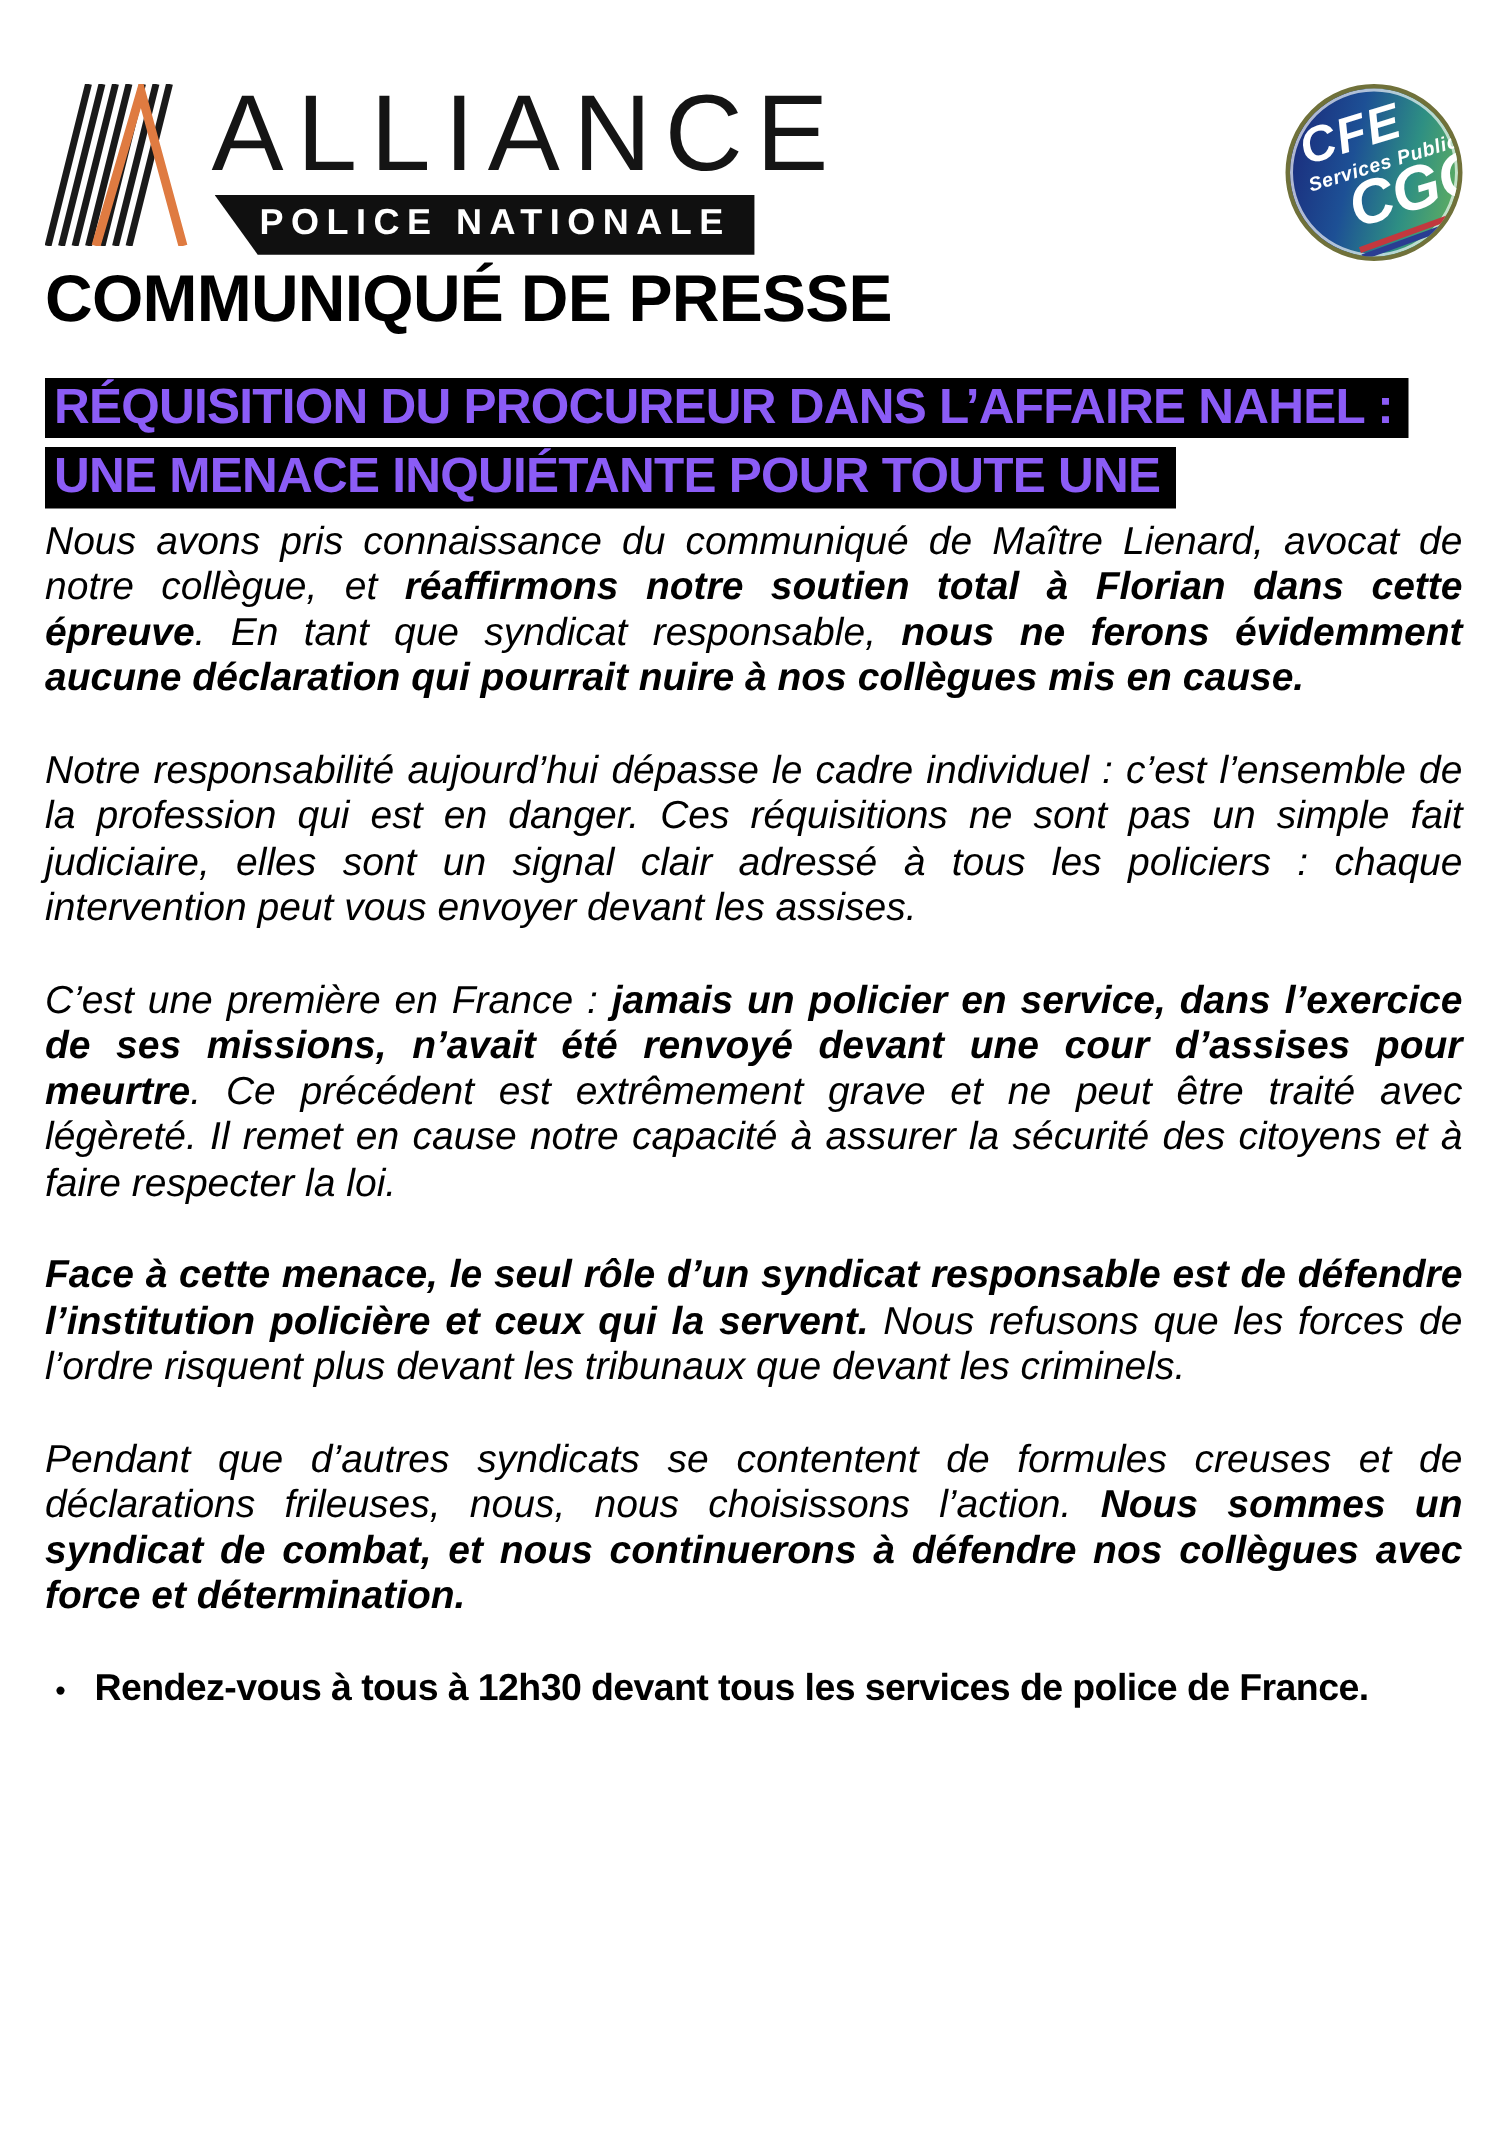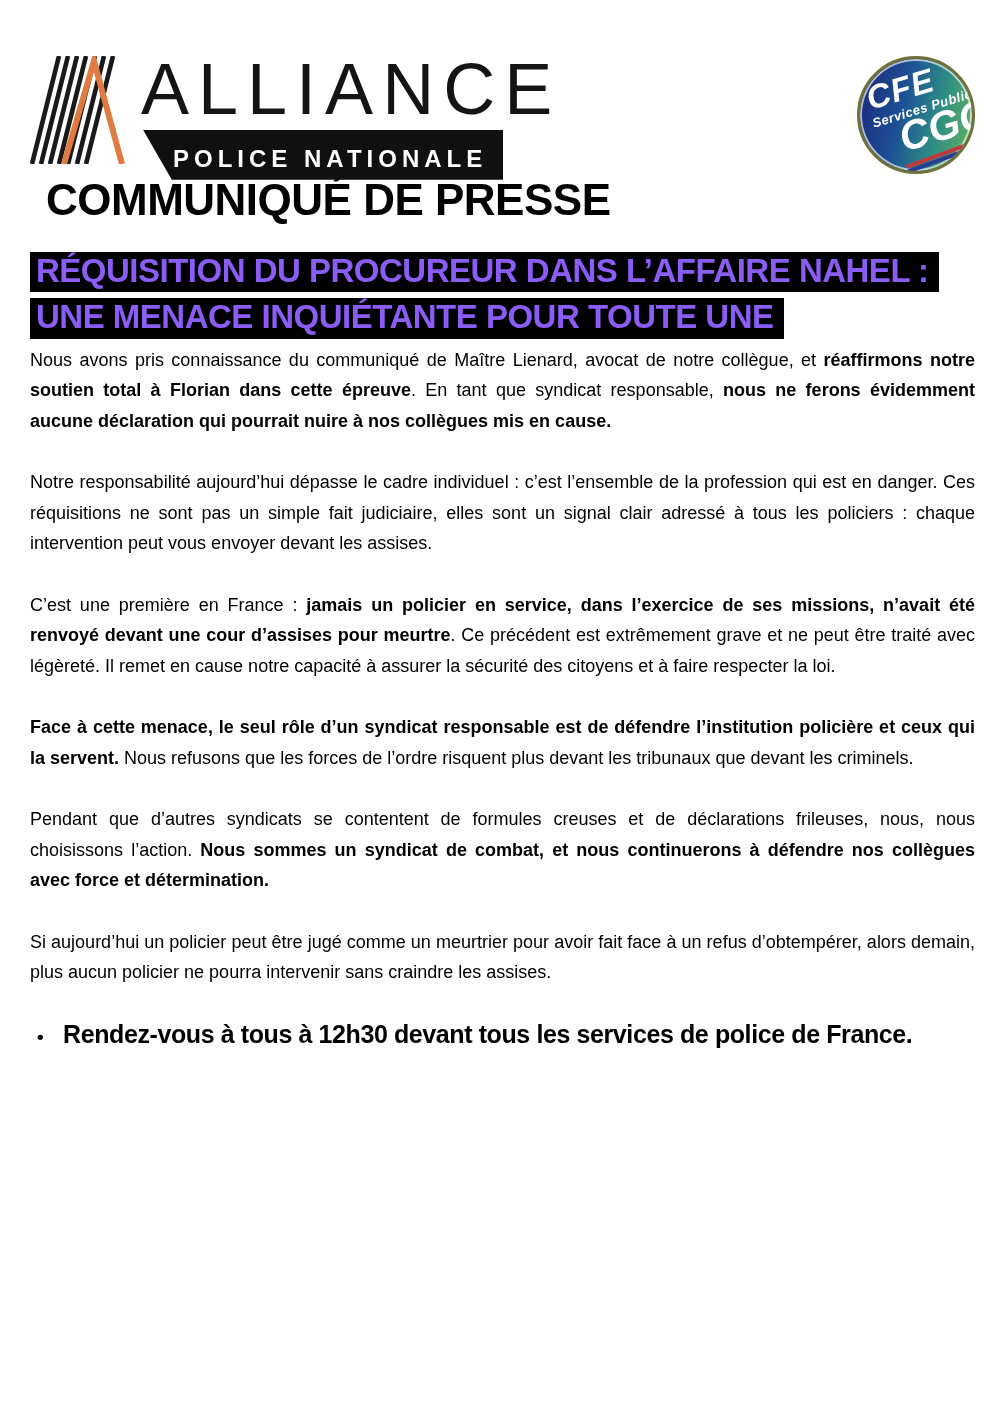--- a/index.html
+++ b/index.html
@@ -13,50 +13,50 @@
   .lockup { display:flex; align-items:flex-start; gap:15px; }
   .mark svg { display:block; }
   .logo-text { padding-top:1px; }
   .brand {
     font-size:72px; line-height:0.9; letter-spacing:9px; font-weight:400;
     color:#141414; white-space:nowrap;
   }
   .pn-bar {
     display:inline-block; margin-top:8px; margin-left:2px;
     background:#101010; color:#fff; font-weight:bold; font-size:24px;
-    letter-spacing:5px; line-height:1; padding:17px 16px 9px 30px;
+    letter-spacing:5px; line-height:1; padding:7px 16px 9px 30px;
     clip-path:polygon(0 0,100% 0,100% 100%,8% 100%);
     white-space:nowrap;
   }
   
   .badge {
     width:112px; height:112px; border-radius:50%; position:relative; flex:none;
     background:linear-gradient(103deg,#1b2d7d 6%,#1d5095 38%,#2e8f83 68%,#63b05e 96%);
     border:3px solid #70713a;
     box-shadow:inset 0 0 0 2px rgba(255,255,255,0.65);
     overflow:hidden;
   }
   .badge-rot { position:absolute; inset:0; transform:rotate(-17deg); }
   .b-cfe { position:absolute; top:8px; left:14px; font-size:33px; font-weight:bold; font-style:italic; color:#fff; letter-spacing:1px; }
   .b-sp  { position:absolute; top:44px; left:12px; font-size:13px; font-weight:bold; font-style:italic; color:#fff; white-space:nowrap; letter-spacing:0.5px; }
   .b-cgc { position:absolute; top:51px; left:34px; font-size:41px; font-weight:bold; font-style:italic; color:#fff; }
   .b-stripes { position:absolute; top:99px; left:32px; width:68px; transform:rotate(-3deg); }
   .b-stripes .red  { height:4px; background:#c2383e; margin-bottom:1px; }
   .b-stripes .blue { height:4px; background:#2a3d92; }
   
-  .doc-type { margin:4px 16px 0; font-size:44px; font-weight:bold; line-height:1.0; letter-spacing:-0.5px; }
+  .doc-type { margin:4px 0 0; font-size:44px; font-weight:bold; line-height:1.0; letter-spacing:-0.5px; }
   
   .title-block { margin-top:30px; }
   .title-line {
     display:table; background:#000; color:#8b5cf6; font-weight:bold;
     font-size:33px; line-height:1.04; letter-spacing:-0.5px;
     padding:2px 10px 4px 6px; margin:0 0 6px;
   }
   
-  .content { margin-top:6px; font-size:18px; line-height:30.5px; }
+  .content { margin-top:6px; font-size:26px; line-height:30.5px;font-style:italic; }
   .content p { margin:0 0 31px; text-align:justify; }
   .content .b { font-weight:bold; }
   .bullet-row {
     display:flex; align-items:baseline; font-weight:bold;
     font-size:25px; line-height:30.5px; letter-spacing:-0.4px; white-space:nowrap;
   }
   .bullet-marker { flex:none; width:26px; padding-left:7px; font-size:19px; }
 </style>
 </head>
 <body>
@@ -104,21 +104,20 @@
     <div class="title-line">RÉQUISITION DU PROCUREUR DANS L’AFFAIRE NAHEL :</div>
     <div class="title-line">UNE MENACE INQUIÉTANTE POUR TOUTE UNE</div>
   </div>
 
   <div class="content">
       <p><span>Nous avons pris connaissance du communiqué de Maître Lienard, avocat de notre collègue, et </span><span class="b">réaffirmons notre soutien total à Florian dans cette épreuve</span><span>. En tant que syndicat responsable, </span><span class="b">nous ne ferons évidemment aucune déclaration qui pourrait nuire à nos collègues mis en cause.</span></p>
       <p><span>Notre responsabilité aujourd’hui dépasse le cadre individuel : c’est l’ensemble de la profession qui est en danger. Ces réquisitions ne sont pas un simple fait judiciaire, elles sont un signal clair adressé à tous les policiers : chaque intervention peut vous envoyer devant les assises.</span></p>
       <p><span>C’est une première en France : </span><span class="b">jamais un policier en service, dans l’exercice de ses missions, n’avait été renvoyé devant une cour d’assises pour meurtre</span><span>. Ce précédent est extrêmement grave et ne peut être traité avec légèreté. Il remet en cause notre capacité à assurer la sécurité des citoyens et à faire respecter la loi.</span></p>
       <p><span class="b">Face à cette menace, le seul rôle d’un syndicat responsable est de défendre l’institution policière et ceux qui la servent.</span><span> Nous refusons que les forces de l’ordre risquent plus devant les tribunaux que devant les criminels.</span></p>
       <p><span>Pendant que d’autres syndicats se contentent de formules creuses et de déclarations frileuses, nous, nous choisissons l’action. </span><span class="b">Nous sommes un syndicat de combat, et nous continuerons à défendre nos collègues avec force et détermination.</span></p>
-      <p><span>Si aujourd’hui un policier peut être jugé comme un meurtrier pour avoir fait face à un refus d’obtempérer, alors demain, plus aucun policier ne pourra intervenir sans craindre les assises.</span></p>
     </div>
 
   <div class="bullet-row">
     <span class="bullet-marker">•</span>
     <span>Rendez-vous à tous à 12h30 devant tous les services de police de France.</span>
   </div>
 
 </div>
 
 </body></html>

